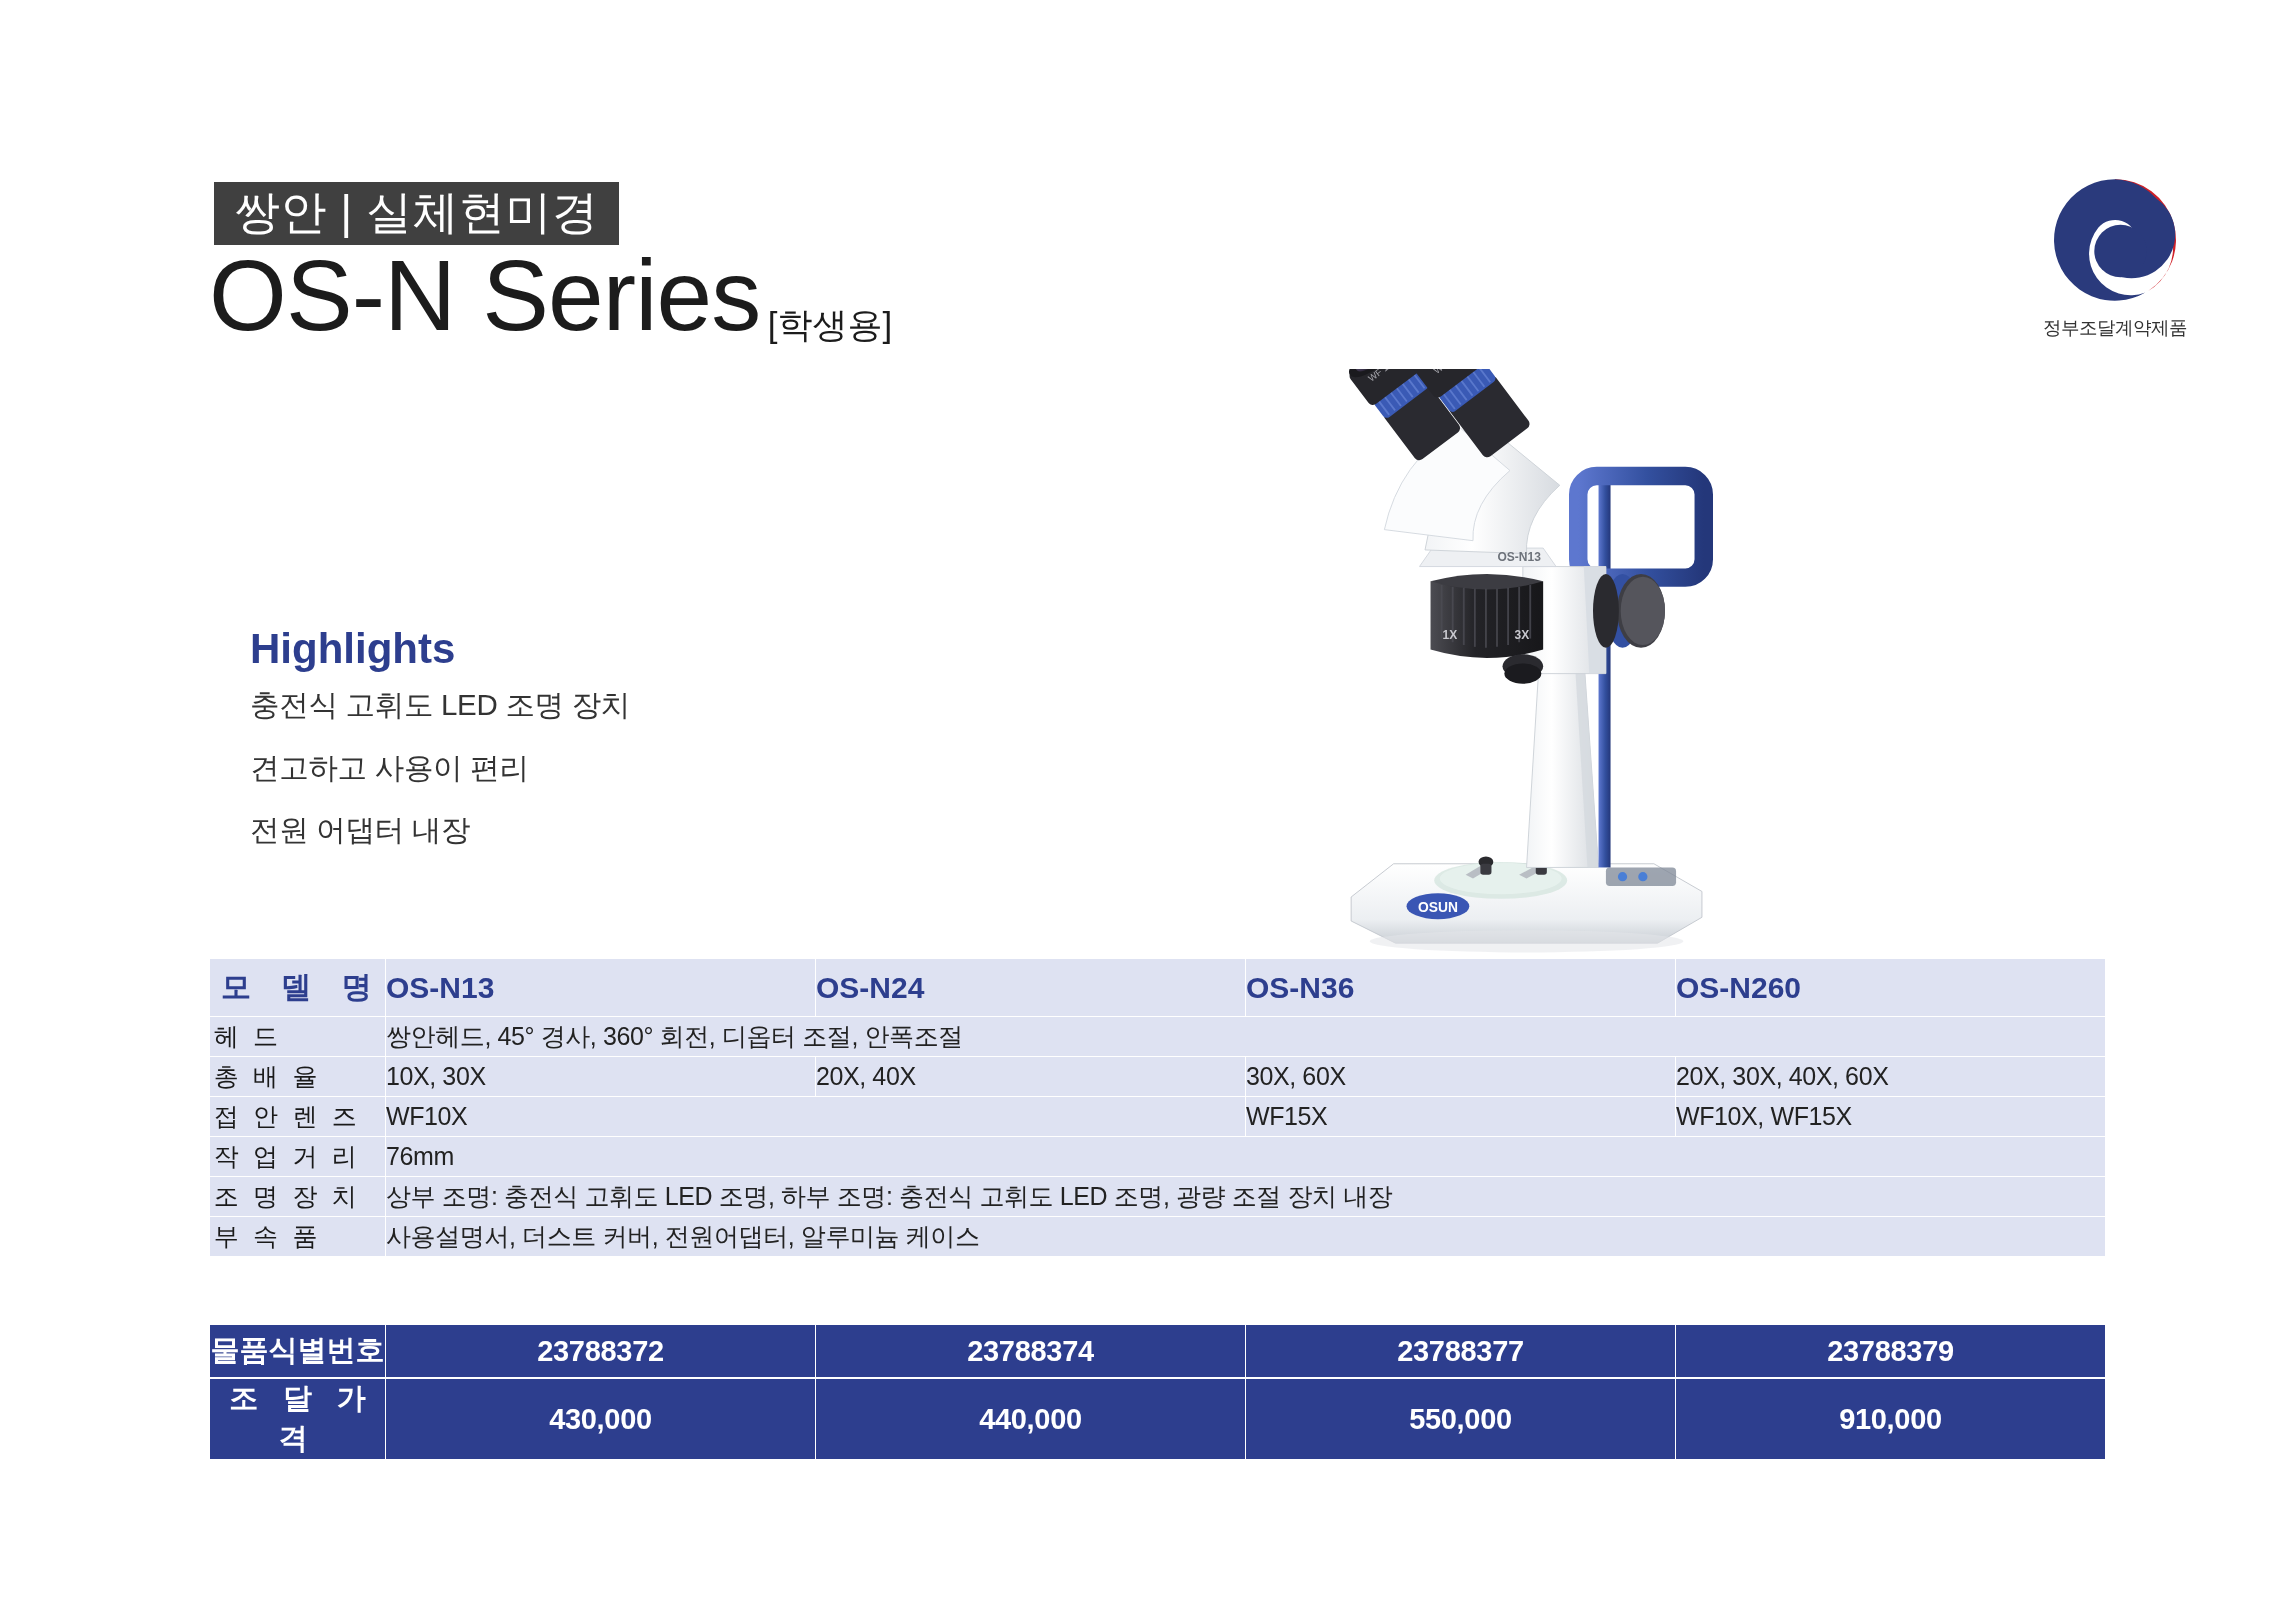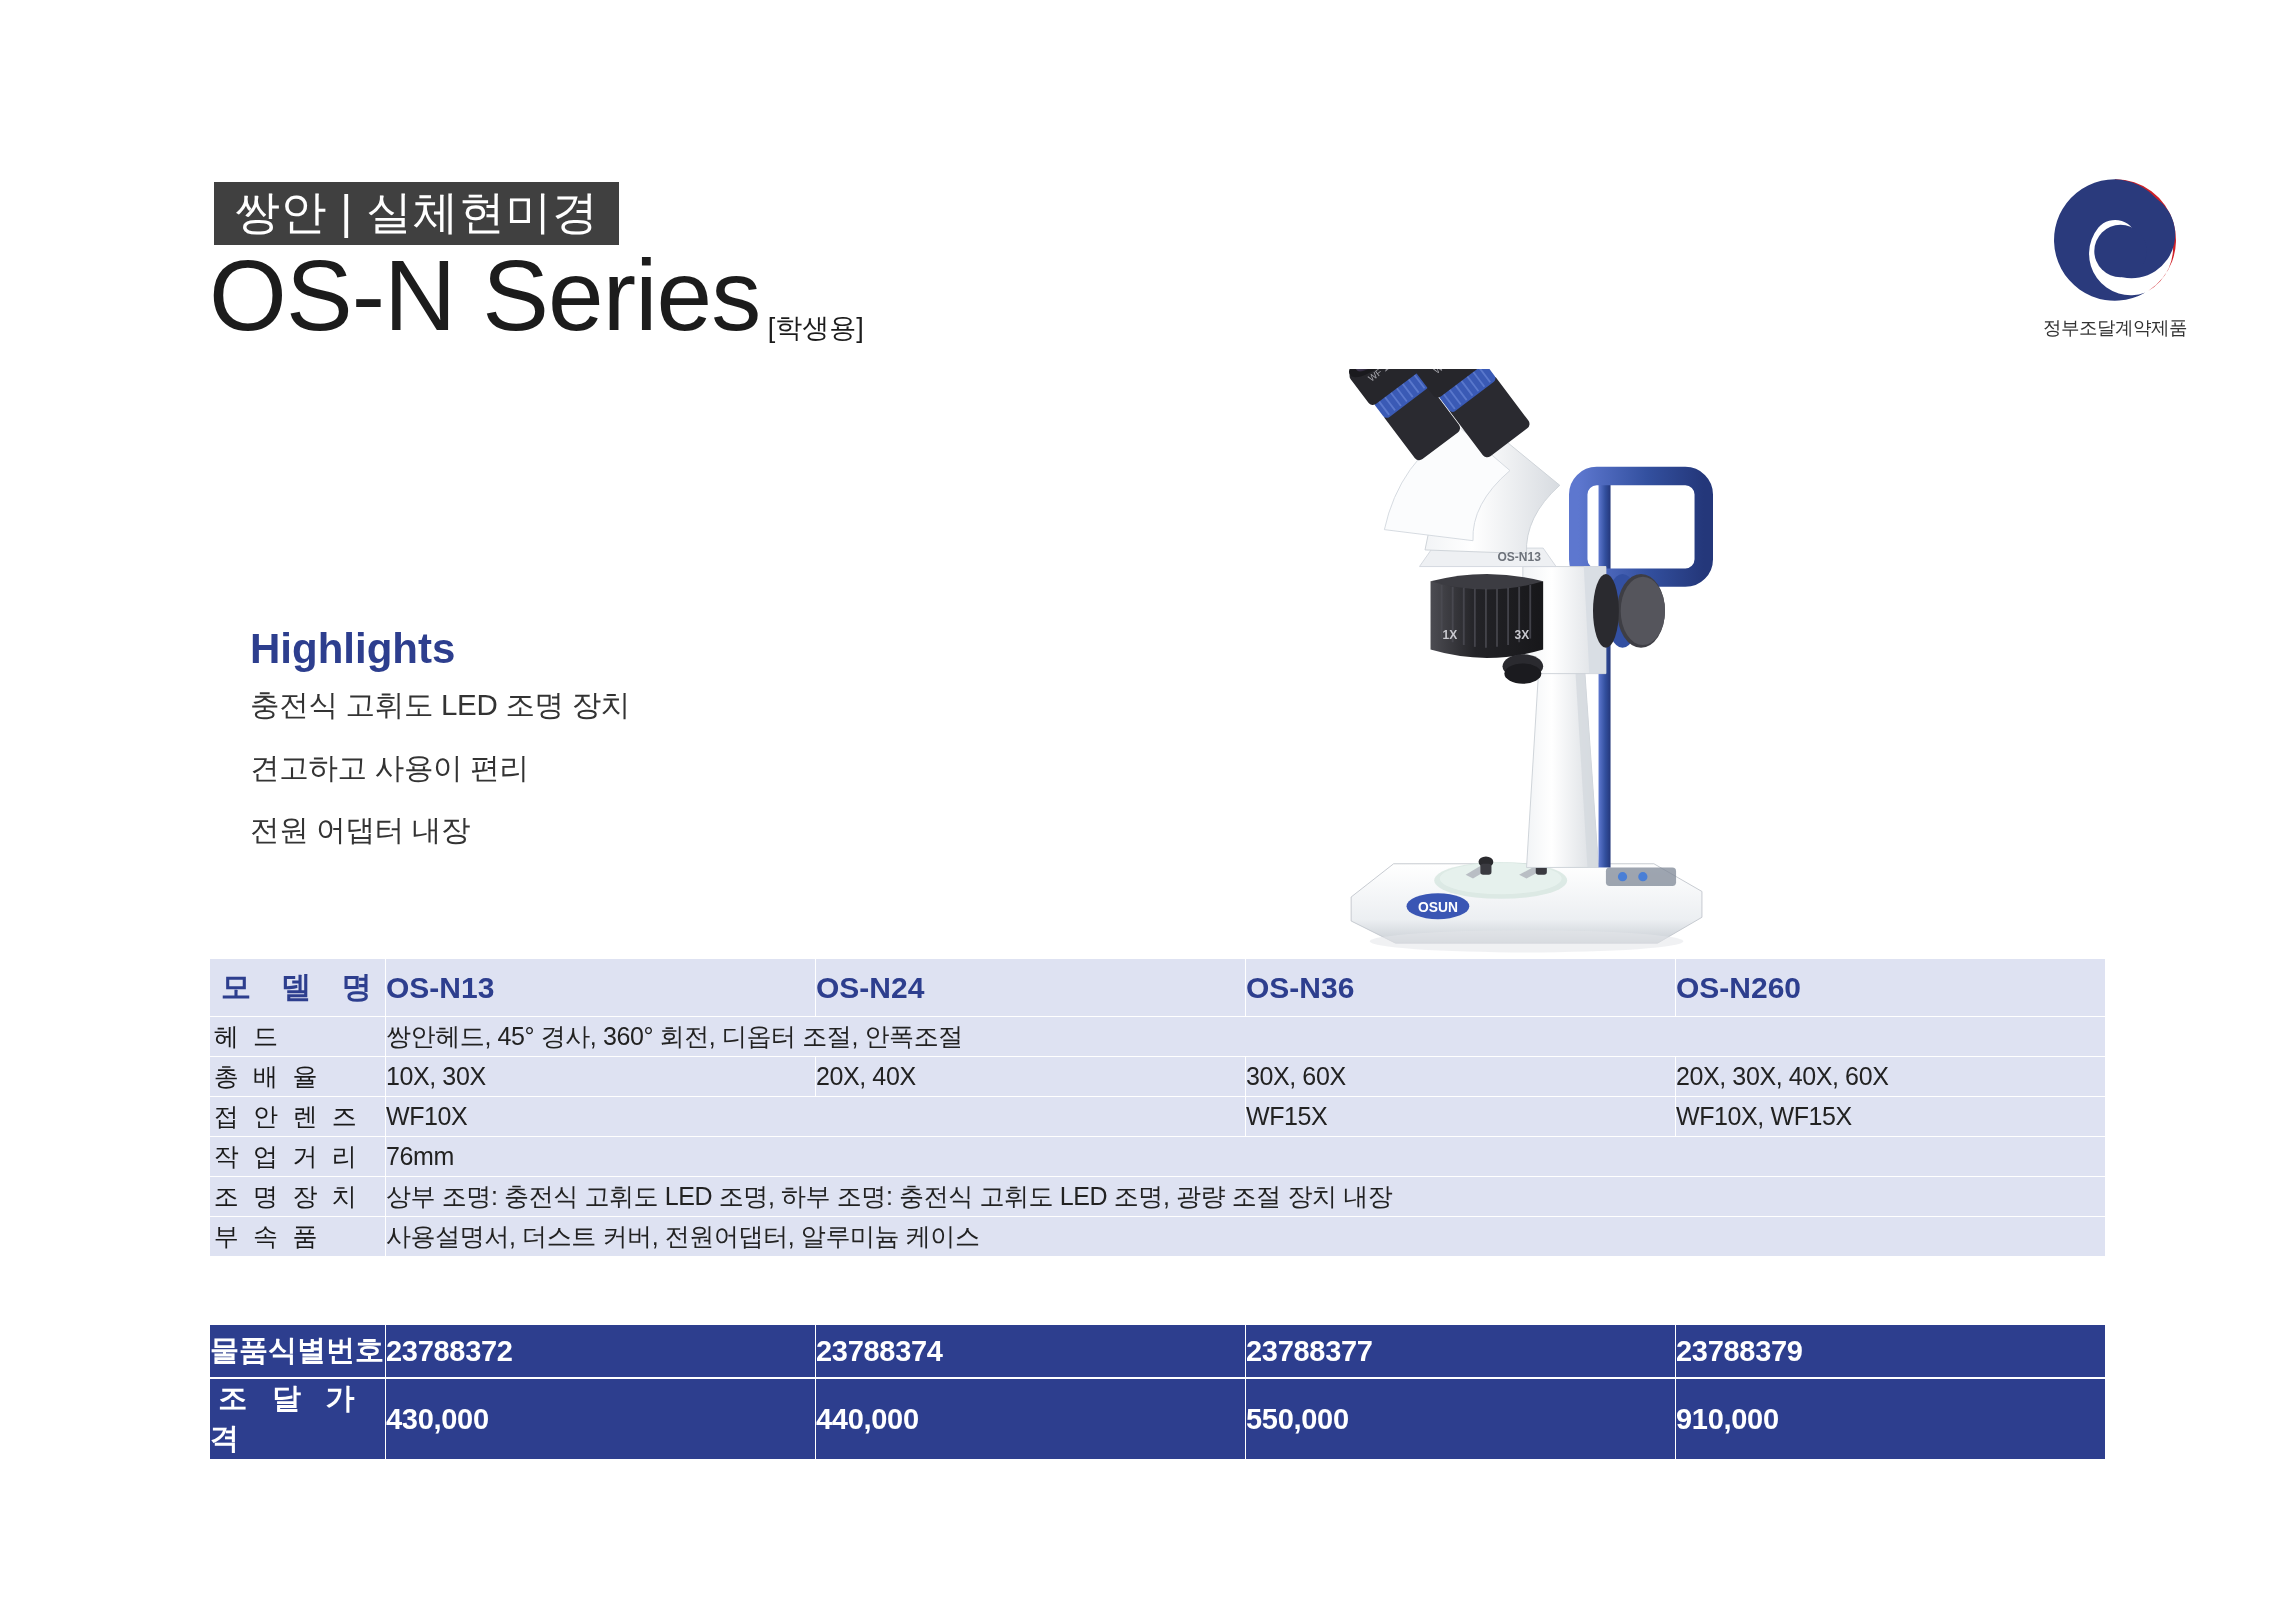--- a/index.html
+++ b/index.html
@@ -39,21 +39,21 @@
     white-space: nowrap;
   }
   .title-main {
     font-size: 100px;
     font-weight: 400;
     color: #1c1c1c;
     letter-spacing: -0.9px;
     line-height: 1;
   }
   .title-sub {
-    font-size: 27px;
+    font-size: 35px;
     color: #1c1c1c;
     margin-left: 7.4px;
     position: relative;
     top: 7.4px;
   }
 
   
   .gov-logo {
     position: absolute;
     right: 55px;
@@ -153,20 +153,21 @@
     width: 1897px;
     border-collapse: separate;
     border-spacing: 1.8px 2.8px;
     table-layout: fixed;
   }
   .dark-table td {
     background: #2d3e8e;
     color: #ffffff;
     font-size: 29px;
     font-weight: 700;
+    text-align: center;
     height: 52px;
     padding: 0;
     letter-spacing: -0.3px;
     vertical-align: middle;
   }
   .dark-table td.label {
     width: 175px;
     letter-spacing: 0px;
   }
   .dark-table td.label.spaced {

